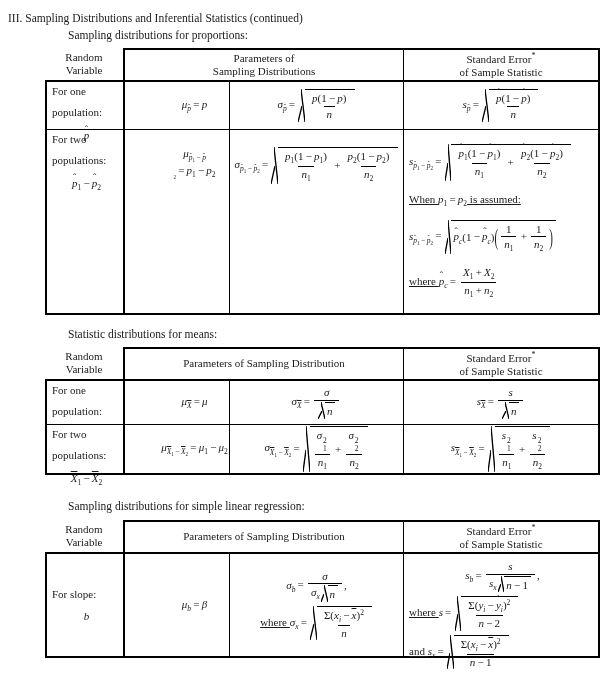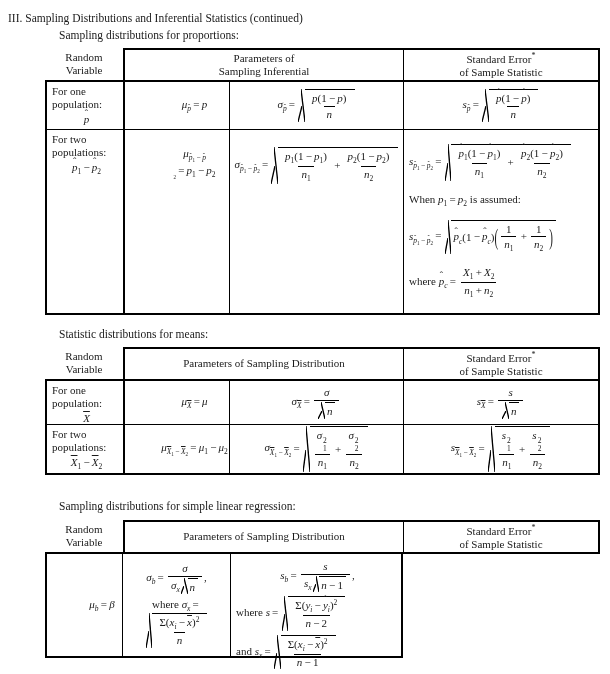--- a/index.html
+++ b/index.html
@@ -3,53 +3,53 @@
 <meta charset="utf-8">
 <style>
   html,body{margin:0;padding:0;}
   body{
     width:610px;height:674px;position:relative;background:#fff;color:#1a1a1a;
     font-family:"Liberation Serif","DejaVu Serif",serif;font-size:11.5px;overflow:hidden;
   }
   *{box-sizing:border-box;}
   .doc-title{position:absolute;top:12px;left:8px;white-space:nowrap;}
   .doc-title .it{}
-  .cap{position:absolute;left:59px;white-space:nowrap;}
+  .cap{position:absolute;left:68px;white-space:nowrap;}
   .cap1{top:29px;} .cap2{top:328px;} .cap3{top:500px;}
 
   .tbl{position:absolute;left:45px;display:grid;grid-template-columns:78px 107px 173px 197px;border-radius:10px;}
   .t1{top:48px;grid-template-rows:34px 48px 185px;}
   .t2{top:347px;grid-template-rows:34px 44px 50px;}
   .t3{top:520px;grid-template-rows:34px 104px;}
 
   .c{display:flex;flex-direction:column;justify-content:center;align-items:center;
      padding:2px 3px;font-size:11px;text-align:center;line-height:1.22;background:#fff;}
   .span2{grid-column:2/4;}
   
   .bl3{border-left:2.5px solid #000;align-items:center;} .br3{border-right:2.5px solid #000;}
   .bt3{border-top:2.5px solid #000;} .bb3{border-bottom:2.5px solid #000;}
   .bl1{border-left:1.5px solid #000;} .br1{border-right:1.5px solid #000;padding-left:38px;}
   .bb1{border-bottom:1px solid #000;}
 
   .hdr sup{font-size:8px;}
-  .rvc{align-items:flex-start;justify-content:flex-start;text-align:left;padding:3px 2px 2px 5px;}
+  .rvc{align-items:flex-start;justify-content:flex-start;text-align:left;padding:3px 2px 2px 5px;gap:8px;}
   .rvc .rvsym{align-self:center;margin-top:1px;}
   .rvc3{justify-content:center;}
   .topcell{justify-content:flex-start;padding-top:15px;}
   .sestack{justify-content:space-evenly;align-items:flex-start;text-align:left;padding:4px 2px 4px 5px;}
   .ind{margin-left:26px;}
   .selfc{align-self:center;}
   .mline{margin:2px 0;}
 
   
   .math, .mline{font-size:11px;}
   .mi{font-style:italic;}
   .mn{font-style:normal;}
   .mop{font-style:normal;margin:0 0.2em;}
-  .mtext{font-style:normal;white-space:pre;}
+  .mtext{font-style:normal;white-space:pre;text-decoration:underline;}
   .msub{font-size:0.68em;vertical-align:-0.45em;line-height:1;}
   .msup{font-size:0.68em;vertical-align:0.55em;line-height:1;}
   .msubsup{display:inline-flex;flex-direction:column;align-items:flex-start;
            vertical-align:-0.55em;font-size:0.68em;line-height:1.05;margin:0 1px;}
   .mfrac{display:inline-flex;flex-direction:column;align-items:center;vertical-align:middle;
          margin:0 2px;text-align:center;}
   .mnum{display:block;padding:0 3px 1px;line-height:1.15;}
   .mden{display:block;border-top:1px solid #000;padding:1px 3px 0;line-height:1.15;}
   .msqrt{display:inline-flex;align-items:stretch;vertical-align:middle;margin:0 1px;justify-content:space-between;}
   .mradical{position:relative;width:0.62em;min-width:6px;flex:none;}
@@ -76,21 +76,21 @@
 <div class="cap cap1">Sampling distributions for proportions:</div>
 
 <div class="tbl t1">
 
   <div class="c hdr bb3">
     <div>Random</div>
     <div>Variable</div>
   </div>
   <div class="c hdr span2 bt3 bl3 bb3">
     <div>Parameters of</div>
-    <div>Sampling Inferential</div>
+    <div>Sampling Distributions</div>
   </div>
   <div class="c hdr bt3 br3 bb3 bl1">
     <div><span>Standard Error</span><sup>*</sup></div>
     <div>of Sample Statistic</div>
   </div>
 
   <div class="c rvc bl3 bb1">
     <div>For one</div>
     <div>population:</div>
     <div class="rvsym"><span class="mhat"><span class="mi">p</span><span class="mhatmark">ˆ</span></span></div>
@@ -266,20 +266,24 @@
     <div>Variable</div>
   </div>
   <div class="c hdr span2 bt3 bl3 bb3">
     <div>Parameters of Sampling Distribution</div>
   </div>
   <div class="c hdr bt3 br3 bb3 bl1">
     <div><span>Standard Error</span><sup>*</sup></div>
     <div>of Sample Statistic</div>
   </div>
 
+  <div class="c rvc rvc3 bl3 bb3">
+    <div>For slope:</div>
+    <div class="rvsym"><span class="mi">b</span></div>
+  </div>
   <div class="c bl3 br1 bb3">
     <div class="mline"><span class="mi">μ</span><span class="msub"><span class="mi">b</span></span><span class="mop">=</span><span class="mi">β</span></div>
   </div>
   <div class="c bb3">
     <div class="mline"><span class="mi">σ</span><span class="msub"><span class="mi">b</span></span><span class="mop">=</span><span class="mfrac">
           <span class="mnum"><span class="mi">σ</span></span>
           <span class="mden"><span class="mi">σ</span><span class="msub"><span class="mi">x</span></span><span class="msqrt">
               <span class="mradical"></span>
               <span class="mradicand"><span class="mi">n</span></span>
             </span></span>

